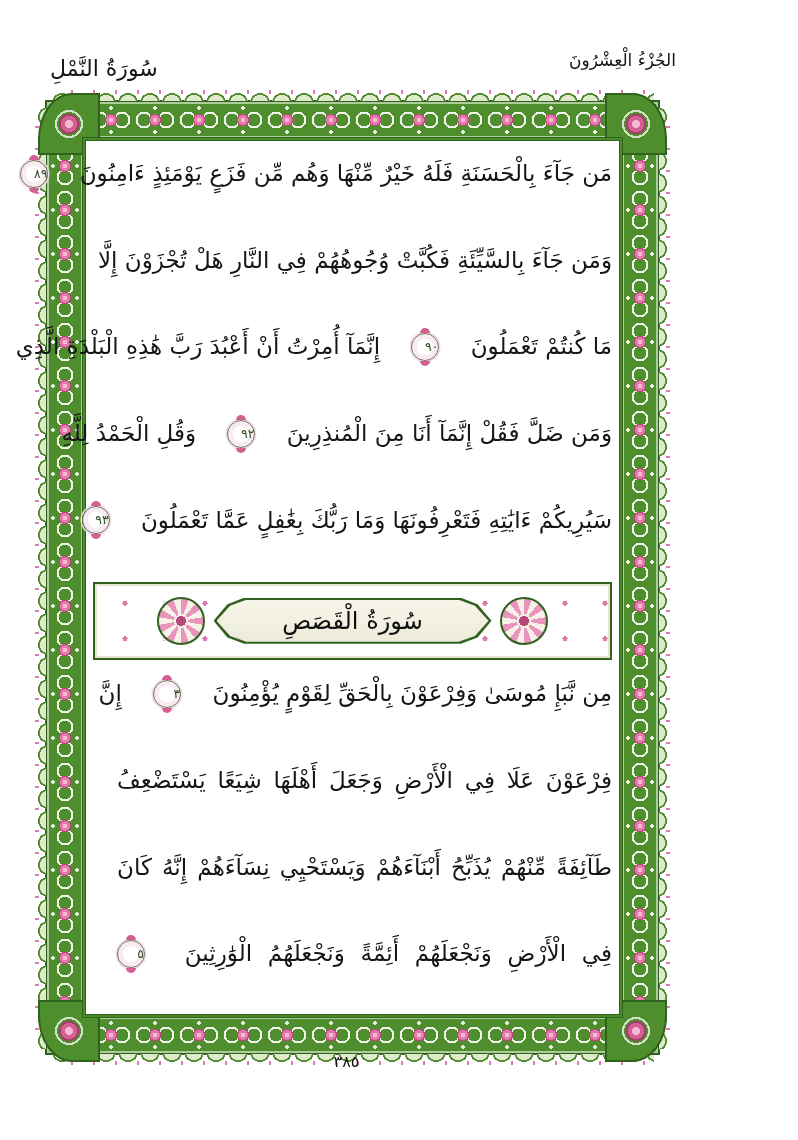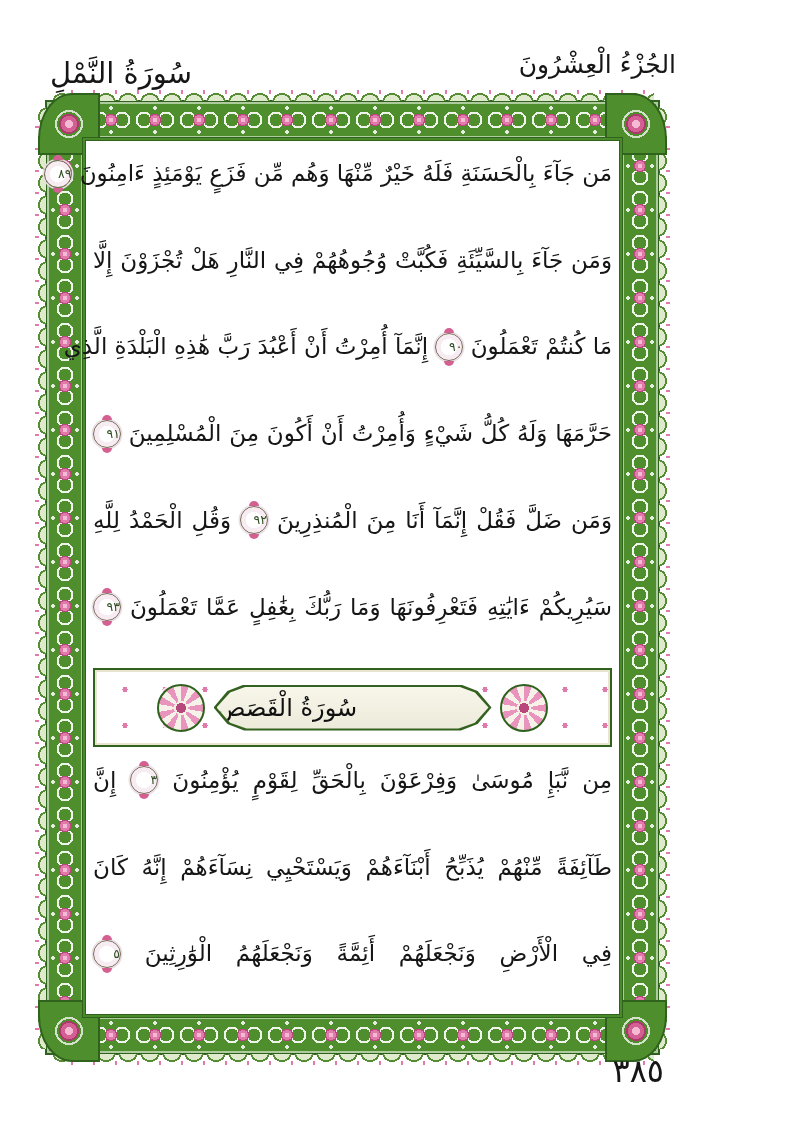--- a/index.html
+++ b/index.html
@@ -1,20 +1,20 @@
 <!DOCTYPE html>
 <html lang="ar"><head>
 <meta charset="utf-8">
 <style>
   html,body{margin:0;padding:0;background:#ffffff;}
   .canvas{position:relative;width:798px;height:1140px;background:#ffffff;overflow:hidden;
           font-family:"DejaVu Sans",sans-serif;color:#161616;}
   
-  .head-right{position:absolute;top:50px;right:122px;font-size:25px;direction:rtl;}
-  .head-left{position:absolute;top:56px;left:50px;font-size:29px;direction:rtl;}
+  .head-right{position:absolute;top:50px;right:122px;font-size:17px;direction:rtl;}
+  .head-left{position:absolute;top:56px;left:50px;font-size:22px;direction:rtl;}
   
   .frame{position:absolute;left:45px;top:100px;width:615px;height:955px;}
   .band{position:absolute;background-color:#4e8e2c;
         box-shadow:inset 0 0 0 2px #2f621c, inset 0 0 0 4px rgba(255,255,255,.55);}
   .band-h{left:0;right:0;height:40px;
     background-image:
       radial-gradient(circle at 22px 20px,#f6b9d3 0 2.5px,#e07aab 2.5px 5px,#b8477c 5px 6.5px,transparent 6.5px),
       radial-gradient(circle at 11px 20px,transparent 0 6.5px,rgba(255,255,255,.9) 6.5px 8.5px,transparent 8.5px),
       radial-gradient(circle at 33px 20px,transparent 0 6.5px,rgba(255,255,255,.9) 6.5px 8.5px,transparent 8.5px),
       radial-gradient(circle at 22px 8px,rgba(255,255,255,.85) 0 1.6px,transparent 1.6px),
@@ -56,21 +56,21 @@
   .corner-tl{top:-7px;left:-7px;border-top-left-radius:34px 46px;}
   .corner-tr{top:-7px;right:-7px;border-top-right-radius:34px 46px;}
   .corner-bl{bottom:-7px;left:-7px;border-bottom-left-radius:34px 46px;}
   .corner-br{bottom:-7px;right:-7px;border-bottom-right-radius:34px 46px;}
   .inner-line{position:absolute;inset:38px;border:2px solid #4a8a28;
     box-shadow:0 0 0 1px #2f621c, inset 0 0 0 1px #2f621c;background:#ffffff;}
   
   .content{position:absolute;inset:44px 48px;display:flex;flex-direction:column;}
   .line{flex:1;direction:rtl;text-align:justify;text-align-last:justify;
         font-size:23px;line-height:57px;white-space:nowrap;}
-  .line span{vertical-align:middle;}
+  .line span{vertical-align:middle;margin-left:24px;}
   .ayah{display:inline-block;position:relative;width:26px;height:26px;border-radius:50%;
         background:radial-gradient(circle,#ffffff 0 8px,#f6ecf2 8px 13px);
         border:1px solid #7a6a58;box-shadow:0 0 0 1.5px #e9dfe6;
         font-size:12.5px;line-height:26px;text-align:center;color:#2f4d22;}
   .ayah::before,.ayah::after{content:"";position:absolute;left:50%;transform:translateX(-50%);
         width:10px;height:5px;background:#d45f92;}
   .ayah::before{top:-6px;border-radius:5px 5px 0 0;}
   .ayah::after{bottom:-6px;border-radius:0 0 5px 5px;}
   
   .banner-row{flex:1;position:relative;}
@@ -85,26 +85,26 @@
   .rosette{position:absolute;top:50%;width:44px;height:44px;border-radius:50%;transform:translateY(-50%);
     background-image:radial-gradient(circle,#b8477c 0 5px,#f2efe0 5px 7px,transparent 7px),
       repeating-conic-gradient(#e994bd 0 20deg,#f6f2ea 20deg 40deg);
     border:2px solid #2f621c;box-shadow:0 0 0 2px rgba(255,255,255,.85);}
   .rosette-left{left:62px;} .rosette-right{right:62px;}
   .cartouche-outer{position:relative;width:278px;height:46px;background:#33611f;
     clip-path:polygon(0 50%,5% 14%,11% 0,89% 0,95% 14%,100% 50%,95% 86%,89% 100%,11% 100%,5% 86%);
     display:flex;align-items:center;justify-content:center;}
   .cartouche{position:absolute;inset:2px 3px;background:linear-gradient(#f8f6ea,#ecead9);
     clip-path:polygon(0 50%,5% 14%,11% 0,89% 0,95% 14%,100% 50%,95% 86%,89% 100%,11% 100%,5% 86%);
-    display:flex;align-items:center;justify-content:flex-start;}
+    display:flex;align-items:center;justify-content:center;}
   .cartouche span{font-size:24px;direction:rtl;color:#101010;}
   
   .basmala{flex:1;direction:rtl;text-align:center;text-align-last:center;
            font-size:25px;line-height:57px;white-space:nowrap;}
-  .page-number{position:absolute;left:49px;width:615px;top:1052px;text-align:right;font-size:32px;}
+  .page-number{position:absolute;left:39px;width:615px;top:1052px;text-align:center;font-size:16px;}
 </style>
 </head>
 <body>
 
 <div class="canvas">
 
   <div class="head-right">الجُزْءُ الْعِشْرُونَ</div>
   <div class="head-left">سُورَةُ النَّمْلِ</div>
 
   <div class="frame">
@@ -126,24 +126,20 @@
       </div>
       <div class="line">
         <span>وَمَن جَآءَ بِالسَّيِّئَةِ فَكُبَّتْ وُجُوهُهُمْ فِي النَّارِ هَلْ تُجْزَوْنَ إِلَّا</span>
       </div>
       <div class="line">
         <span>مَا كُنتُمْ تَعْمَلُونَ</span>
         <span class="ayah">٩٠</span>
         <span>إِنَّمَآ أُمِرْتُ أَنْ أَعْبُدَ رَبَّ هَٰذِهِ الْبَلْدَةِ الَّذِي</span>
       </div>
       <div class="line">
-        <span>حَرَّمَهَا وَلَهُ كُلُّ شَيْءٍ وَأُمِرْتُ أَنْ أَكُونَ مِنَ الْمُسْلِمِينَ</span>
-        <span class="ayah">٩١</span>
-      </div>
-      <div class="line">
         <span>وَمَن ضَلَّ فَقُلْ إِنَّمَآ أَنَا مِنَ الْمُنذِرِينَ</span>
         <span class="ayah">٩٢</span>
         <span>وَقُلِ الْحَمْدُ لِلَّهِ</span>
       </div>
       <div class="line">
         <span>سَيُرِيكُمْ ءَايَٰتِهِ فَتَعْرِفُونَهَا وَمَا رَبُّكَ بِغَٰفِلٍ عَمَّا تَعْمَلُونَ</span>
         <span class="ayah">٩٣</span>
       </div>
 
       <div class="banner-row">
@@ -158,20 +154,23 @@
         </div>
       </div>
 
 
       <div class="line">
         <span>مِن نَّبَإِ مُوسَىٰ وَفِرْعَوْنَ بِالْحَقِّ لِقَوْمٍ يُؤْمِنُونَ</span>
         <span class="ayah">٣</span>
         <span>إِنَّ</span>
       </div>
       <div class="line">
+        <span>فِرْعَوْنَ عَلَا فِي الْأَرْضِ وَجَعَلَ أَهْلَهَا شِيَعًا يَسْتَضْعِفُ</span>
+      </div>
+      <div class="line">
         <span>طَآئِفَةً مِّنْهُمْ يُذَبِّحُ أَبْنَآءَهُمْ وَيَسْتَحْيِي نِسَآءَهُمْ إِنَّهُ كَانَ</span>
       </div>
       <div class="line">
         <span>فِي الْأَرْضِ وَنَجْعَلَهُمْ أَئِمَّةً وَنَجْعَلَهُمُ الْوَٰرِثِينَ</span>
         <span class="ayah">٥</span>
       </div>
 
     </div>
   </div>
 

